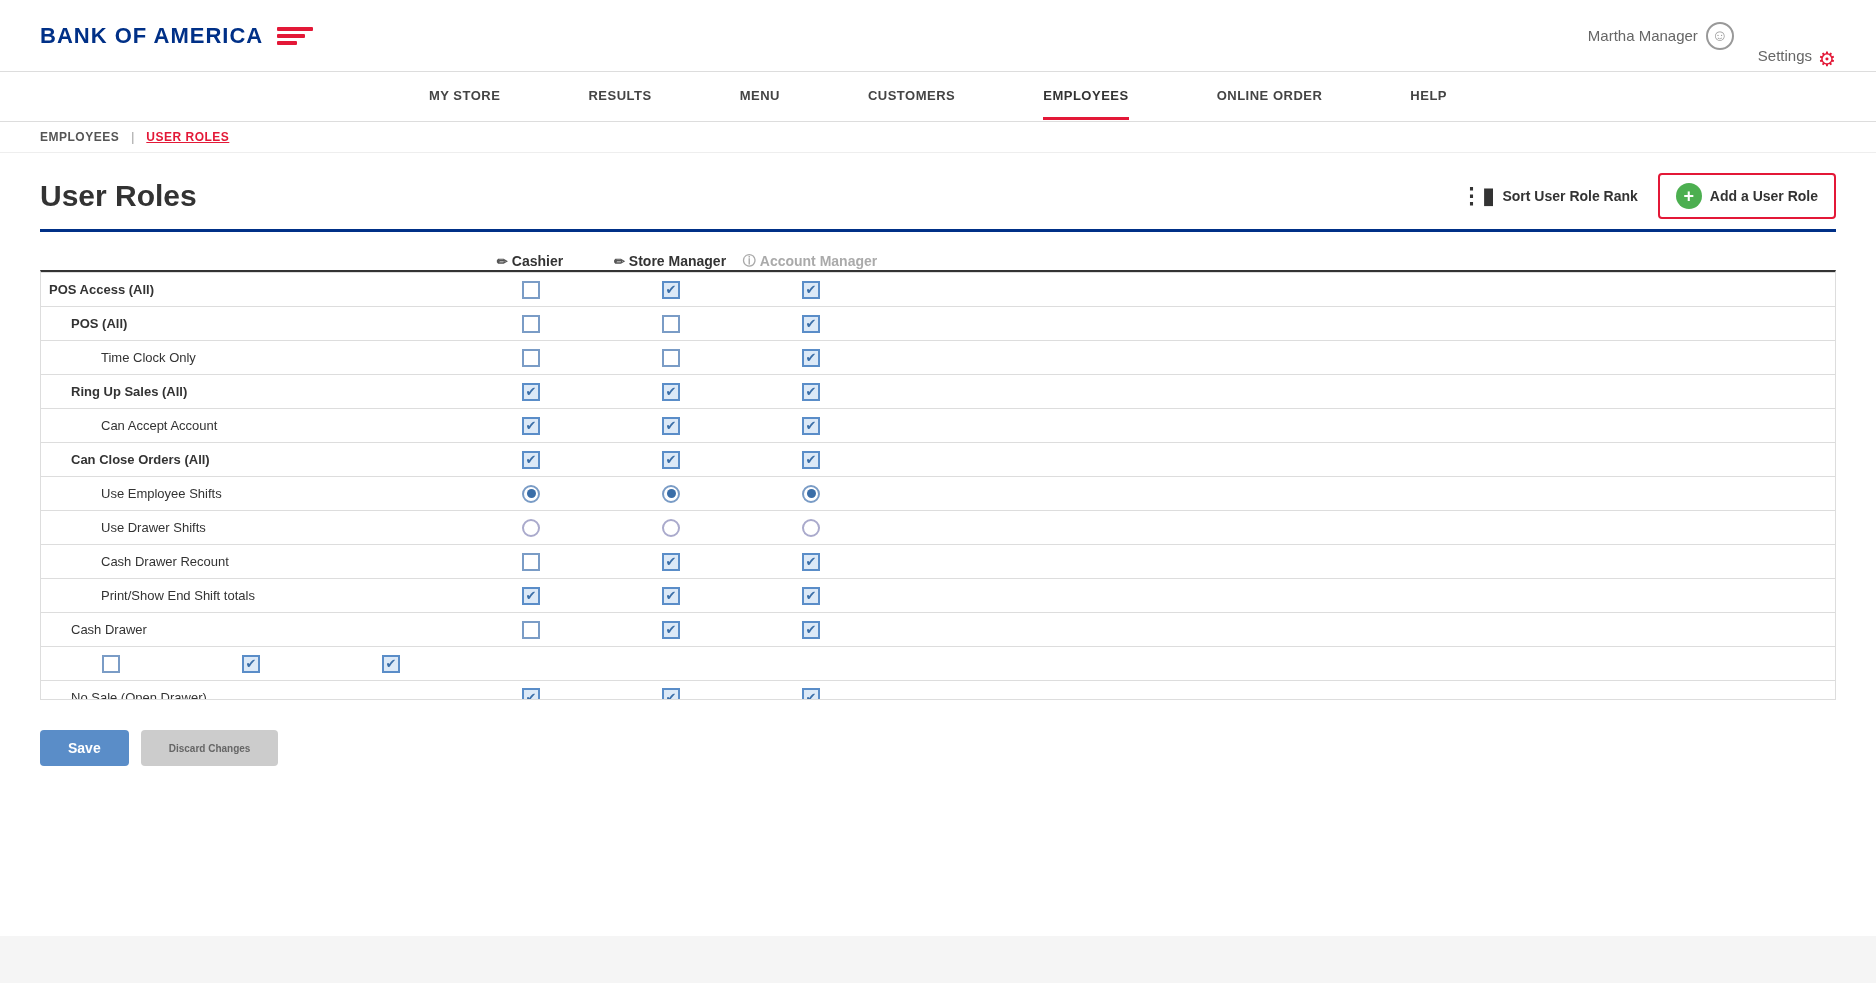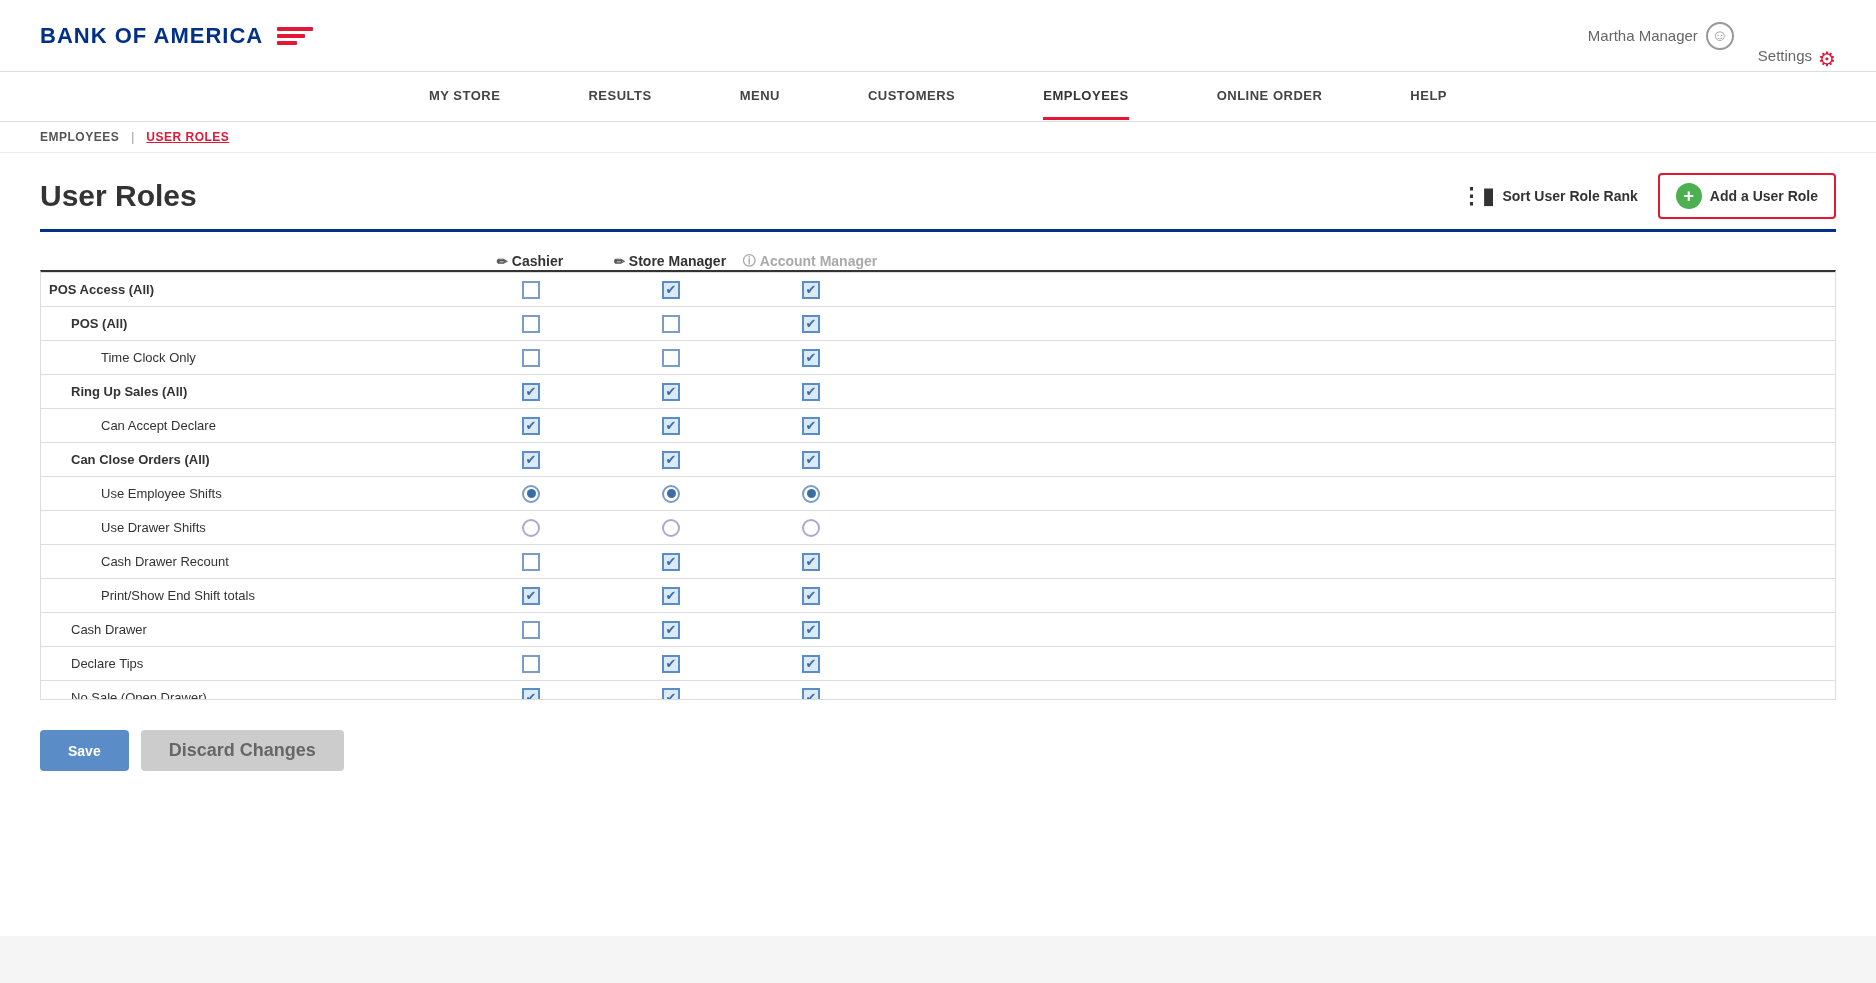--- a/index.html
+++ b/index.html
@@ -210,21 +210,21 @@
       font-size: 14px;
       font-weight: 600;
       border-radius: 4px;
       cursor: pointer;
     }
     .btn-discard {
       background: #ccc;
       color: #666;
       border: none;
       padding: 10px 28px;
-      font-size: 18px;
+      font-size: 10px;
       font-weight: 600;
       border-radius: 4px;
       cursor: pointer;
     }
 
     .scrollable-table {
       max-height: 430px;
       overflow-y: auto;
       border: 1px solid #ddd;
       border-top: 2px solid #333;
@@ -354,21 +354,21 @@
       </div>
       <div class="perm-cell">
         <div class="checkbox-custom checked-blue"></div>
       </div>
       <div class="perm-cell">
         <div class="checkbox-custom checked-blue"></div>
       </div>
     </div>
 
     <div class="perm-row">
-      <div class="perm-label indent2">Can Accept Declare</div>
+      <div class="perm-label indent2">Can Accept Account</div>
       <div class="perm-cell">
         <div class="checkbox-custom checked-blue"></div>
       </div>
       <div class="perm-cell">
         <div class="checkbox-custom checked-blue"></div>
       </div>
       <div class="perm-cell">
         <div class="checkbox-custom checked-blue"></div>
       </div>
     </div>
@@ -445,21 +445,20 @@
       </div>
       <div class="perm-cell">
         <div class="checkbox-custom checked-blue"></div>
       </div>
       <div class="perm-cell">
         <div class="checkbox-custom checked-blue"></div>
       </div>
     </div>
 
     <div class="perm-row">
-      <div class="perm-label indent1" style="font-weight:normal; padding-left:30px;">Declare Tips</div>
       <div class="perm-cell">
         <div class="checkbox-custom"></div>
       </div>
       <div class="perm-cell">
         <div class="checkbox-custom checked-blue"></div>
       </div>
       <div class="perm-cell">
         <div class="checkbox-custom checked-blue"></div>
       </div>
     </div>

